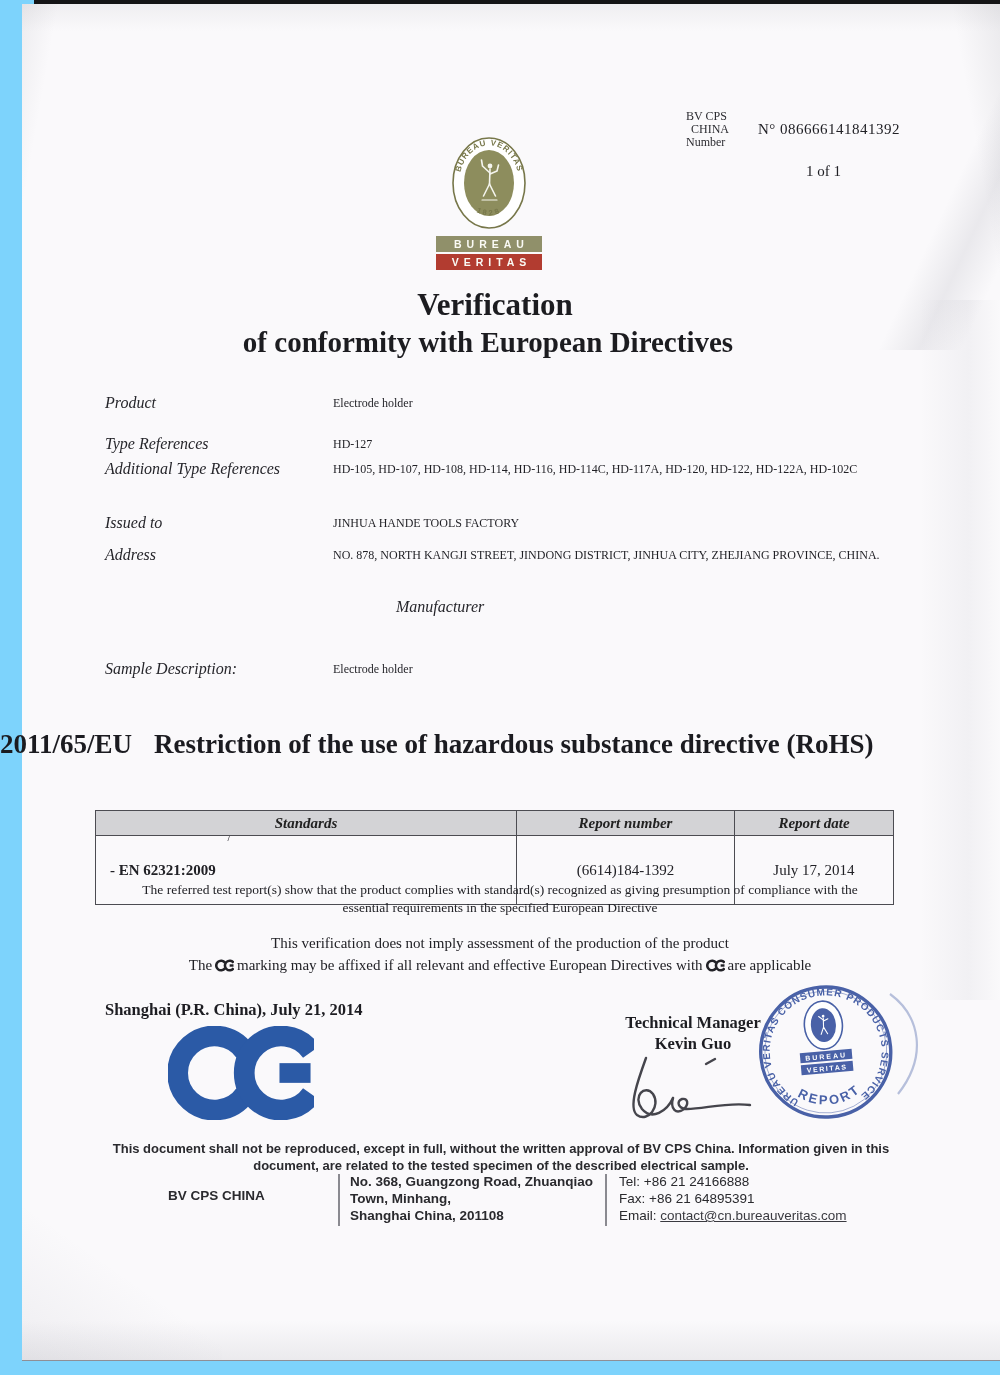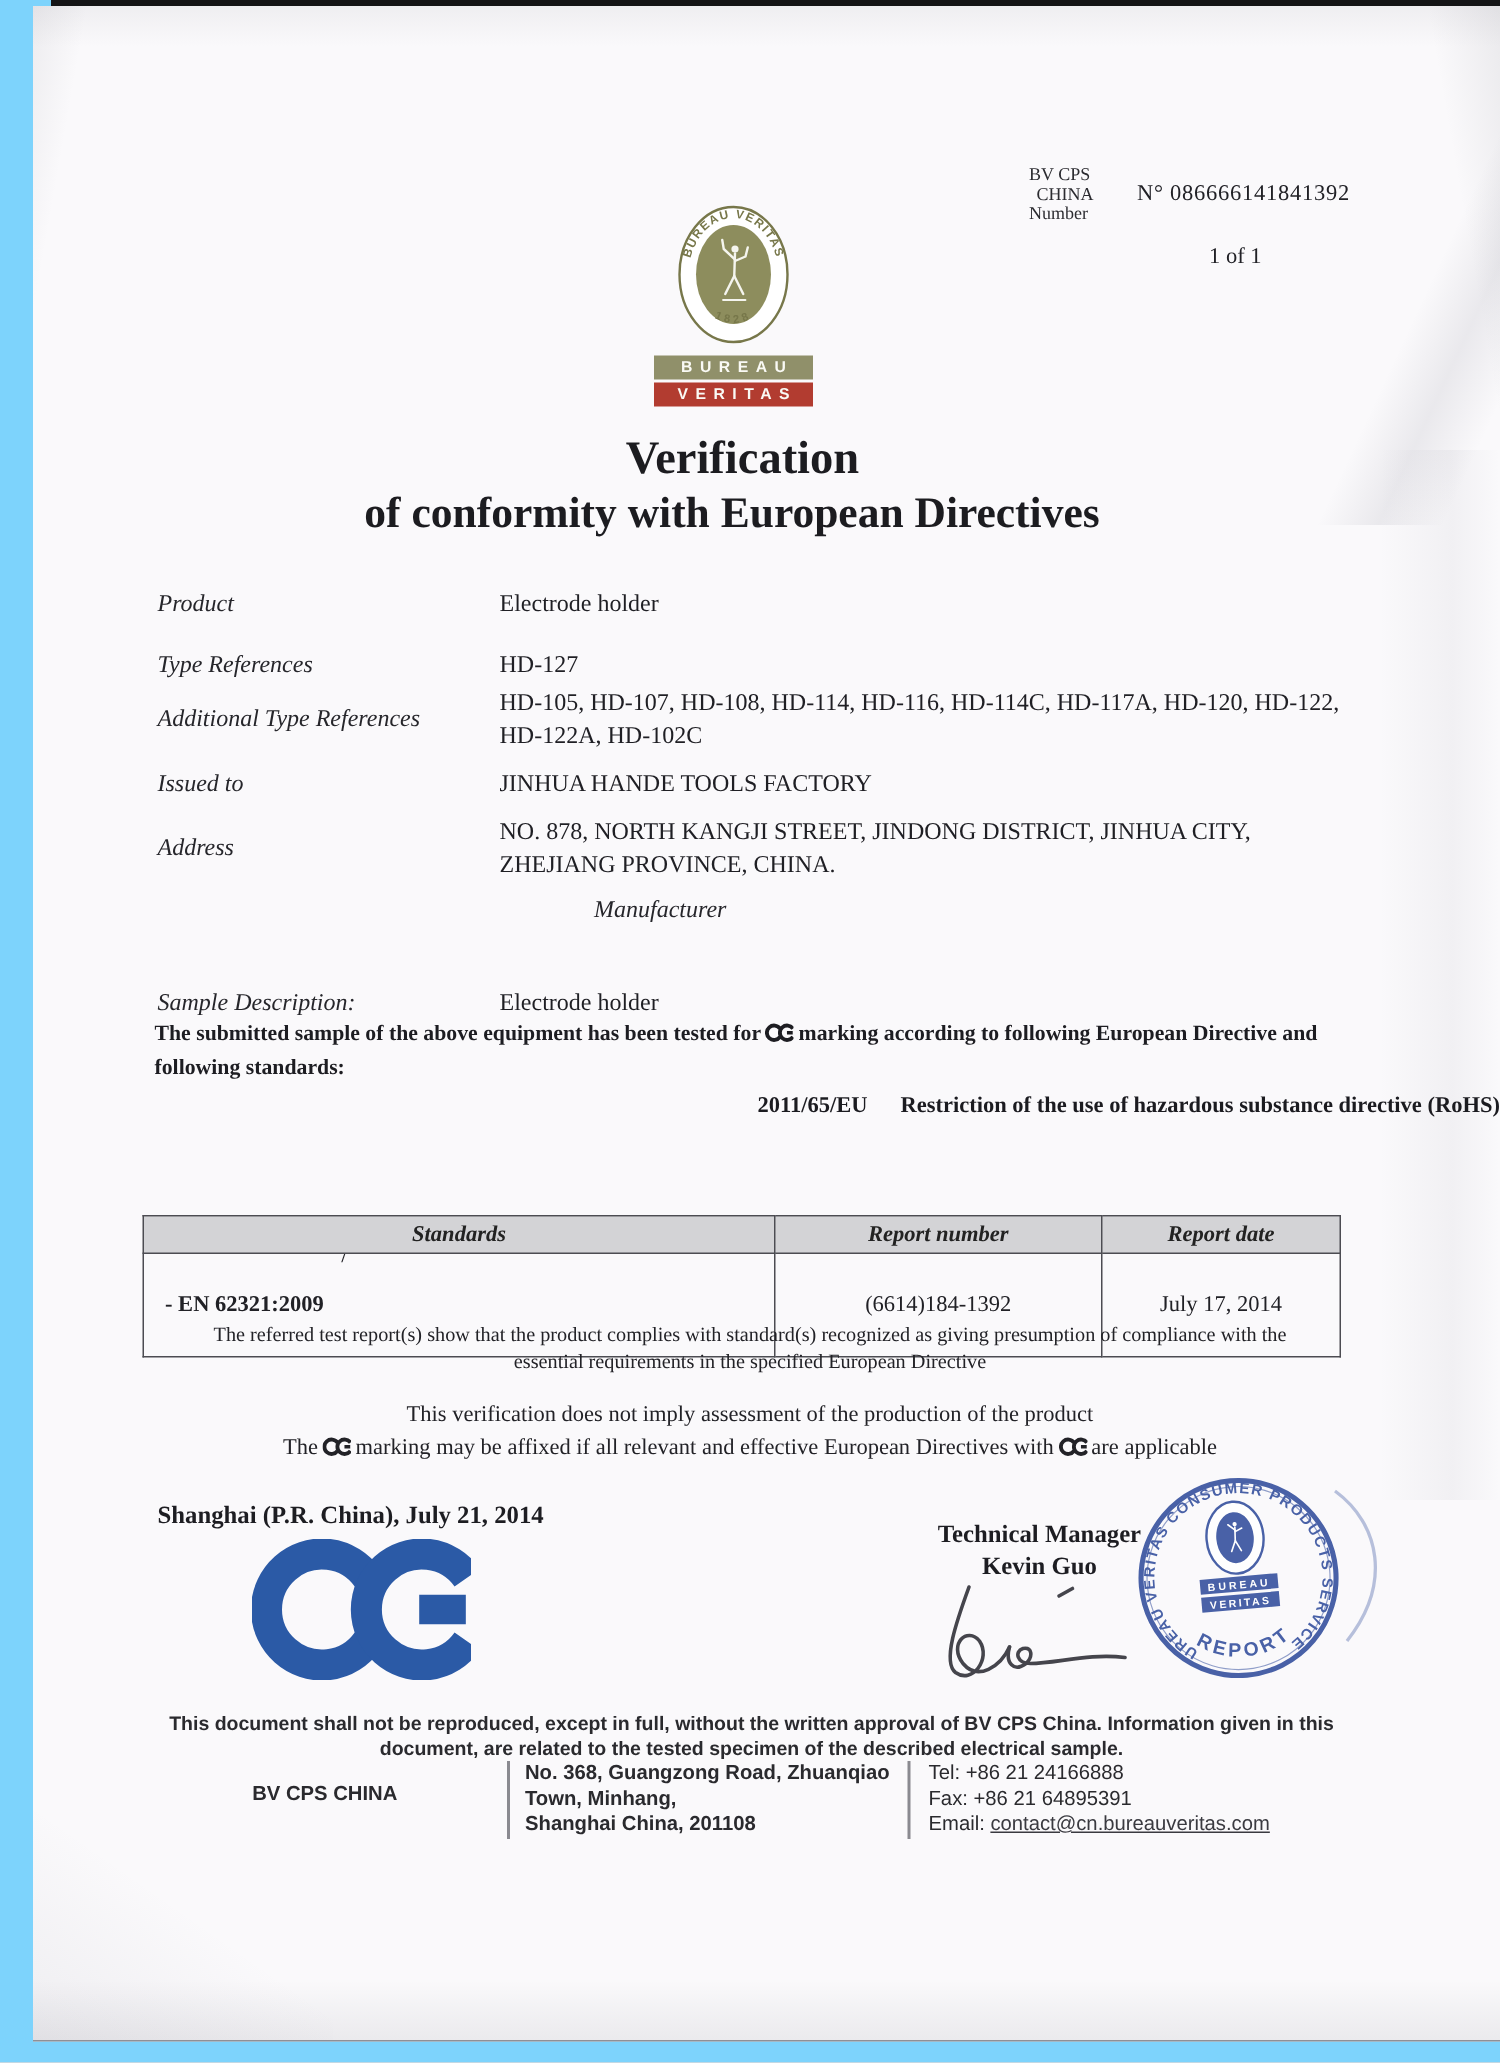--- a/index.html
+++ b/index.html
@@ -43,31 +43,31 @@
   .bar-veritas{background:#b23c30;}
 
   
   .title{position:absolute;left:0;top:288px;width:976px;text-align:center;font-weight:bold;color:#1c1c20;}
   .title .t1{font-size:31px;line-height:34px;padding-left:14px;}
   .title .t2{font-size:29px;line-height:40px;}
 
   
   .field-row{position:absolute;left:105px;display:flex;align-items:center;width:810px;}
   .field-label{width:228px;flex:0 0 228px;font-style:italic;font-size:16px;color:#26262b;}
-  .field-value{width:565px;font-size:16px;line-height:22px;color:#1f1f24;}
+  .field-value{width:565px;font-size:12px;line-height:22px;color:#1f1f24;}
   .fr1{top:392px;} .fr2{top:433px;} .fr3{top:458px;} .fr4{top:512px;}
   .fr5{top:544px;} .fr6{top:598px;flex-direction:column;} .fr7{top:634px;margin-top:24px;}
 
   
   .statement{position:absolute;left:103px;top:679px;width:808px;
     font-weight:bold;font-size:14.5px;line-height:21px;color:#1d1d22;}
   .ce-small{display:inline-block;vertical-align:-2px;margin:0 3px;}
 
-  .directive-heading{position:absolute;left:0;top:729px;width:1000px;text-align:right;
-    font-weight:bold;font-size:15px;color:#1b1b20;}
+  .directive-heading{position:absolute;left:0;top:729px;width:1000px;text-align:left;
+    font-weight:bold;font-size:27px;color:#1b1b20;}
   .directive-heading .code{margin-right:22px;}
 
   
   table.report{position:absolute;left:95px;top:810px;width:798px;border-collapse:collapse;table-layout:fixed;}
   table.report th, table.report td{border:1px solid #4c4c52;}
   table.report th{background:#d3d3d6;font-style:italic;font-weight:bold;font-size:15px;height:22px;color:#222;}
   table.report td{height:66px;vertical-align:middle;font-size:15px;}
   td.std{font-weight:bold;font-size:16px;padding-left:14px;}
   td.ctr{text-align:center;}
 
@@ -174,29 +174,20 @@
   </div>
   <div class="field-row fr6">
     <div class="field-label">Manufacturer</div>
     <div class="field-value">/</div>
   </div>
   <div class="field-row fr7">
     <div class="field-label">Sample Description:</div>
     <div class="field-value">Electrode holder</div>
   </div>
 
-  <div class="statement">
-    <span>The submitted sample of the above equipment has been tested for</span><span class="ce-small"><svg width="19" height="13" viewBox="0 0 296 190">
-          <g fill="none" stroke="#1d1d22" stroke-width="40">
-            <path d="M156,52 A75,75 0 1 0 156,138"></path>
-            <path d="M291,52 A75,75 0 1 0 291,138"></path>
-          </g>
-          <path d="M228,95 H288" stroke="#1d1d22" stroke-width="38"></path>
-        </svg></span><span>marking according to following European Directive and following standards:</span>
-  </div>
 
   <div class="directive-heading">
     <span class="code">2011/65/EU</span><span>Restriction of the use of hazardous substance directive (RoHS)</span>
   </div>
 
   <table class="report">
     <colgroup>
         <col style="width:421px">
         <col style="width:218px">
         <col style="width:159px">

